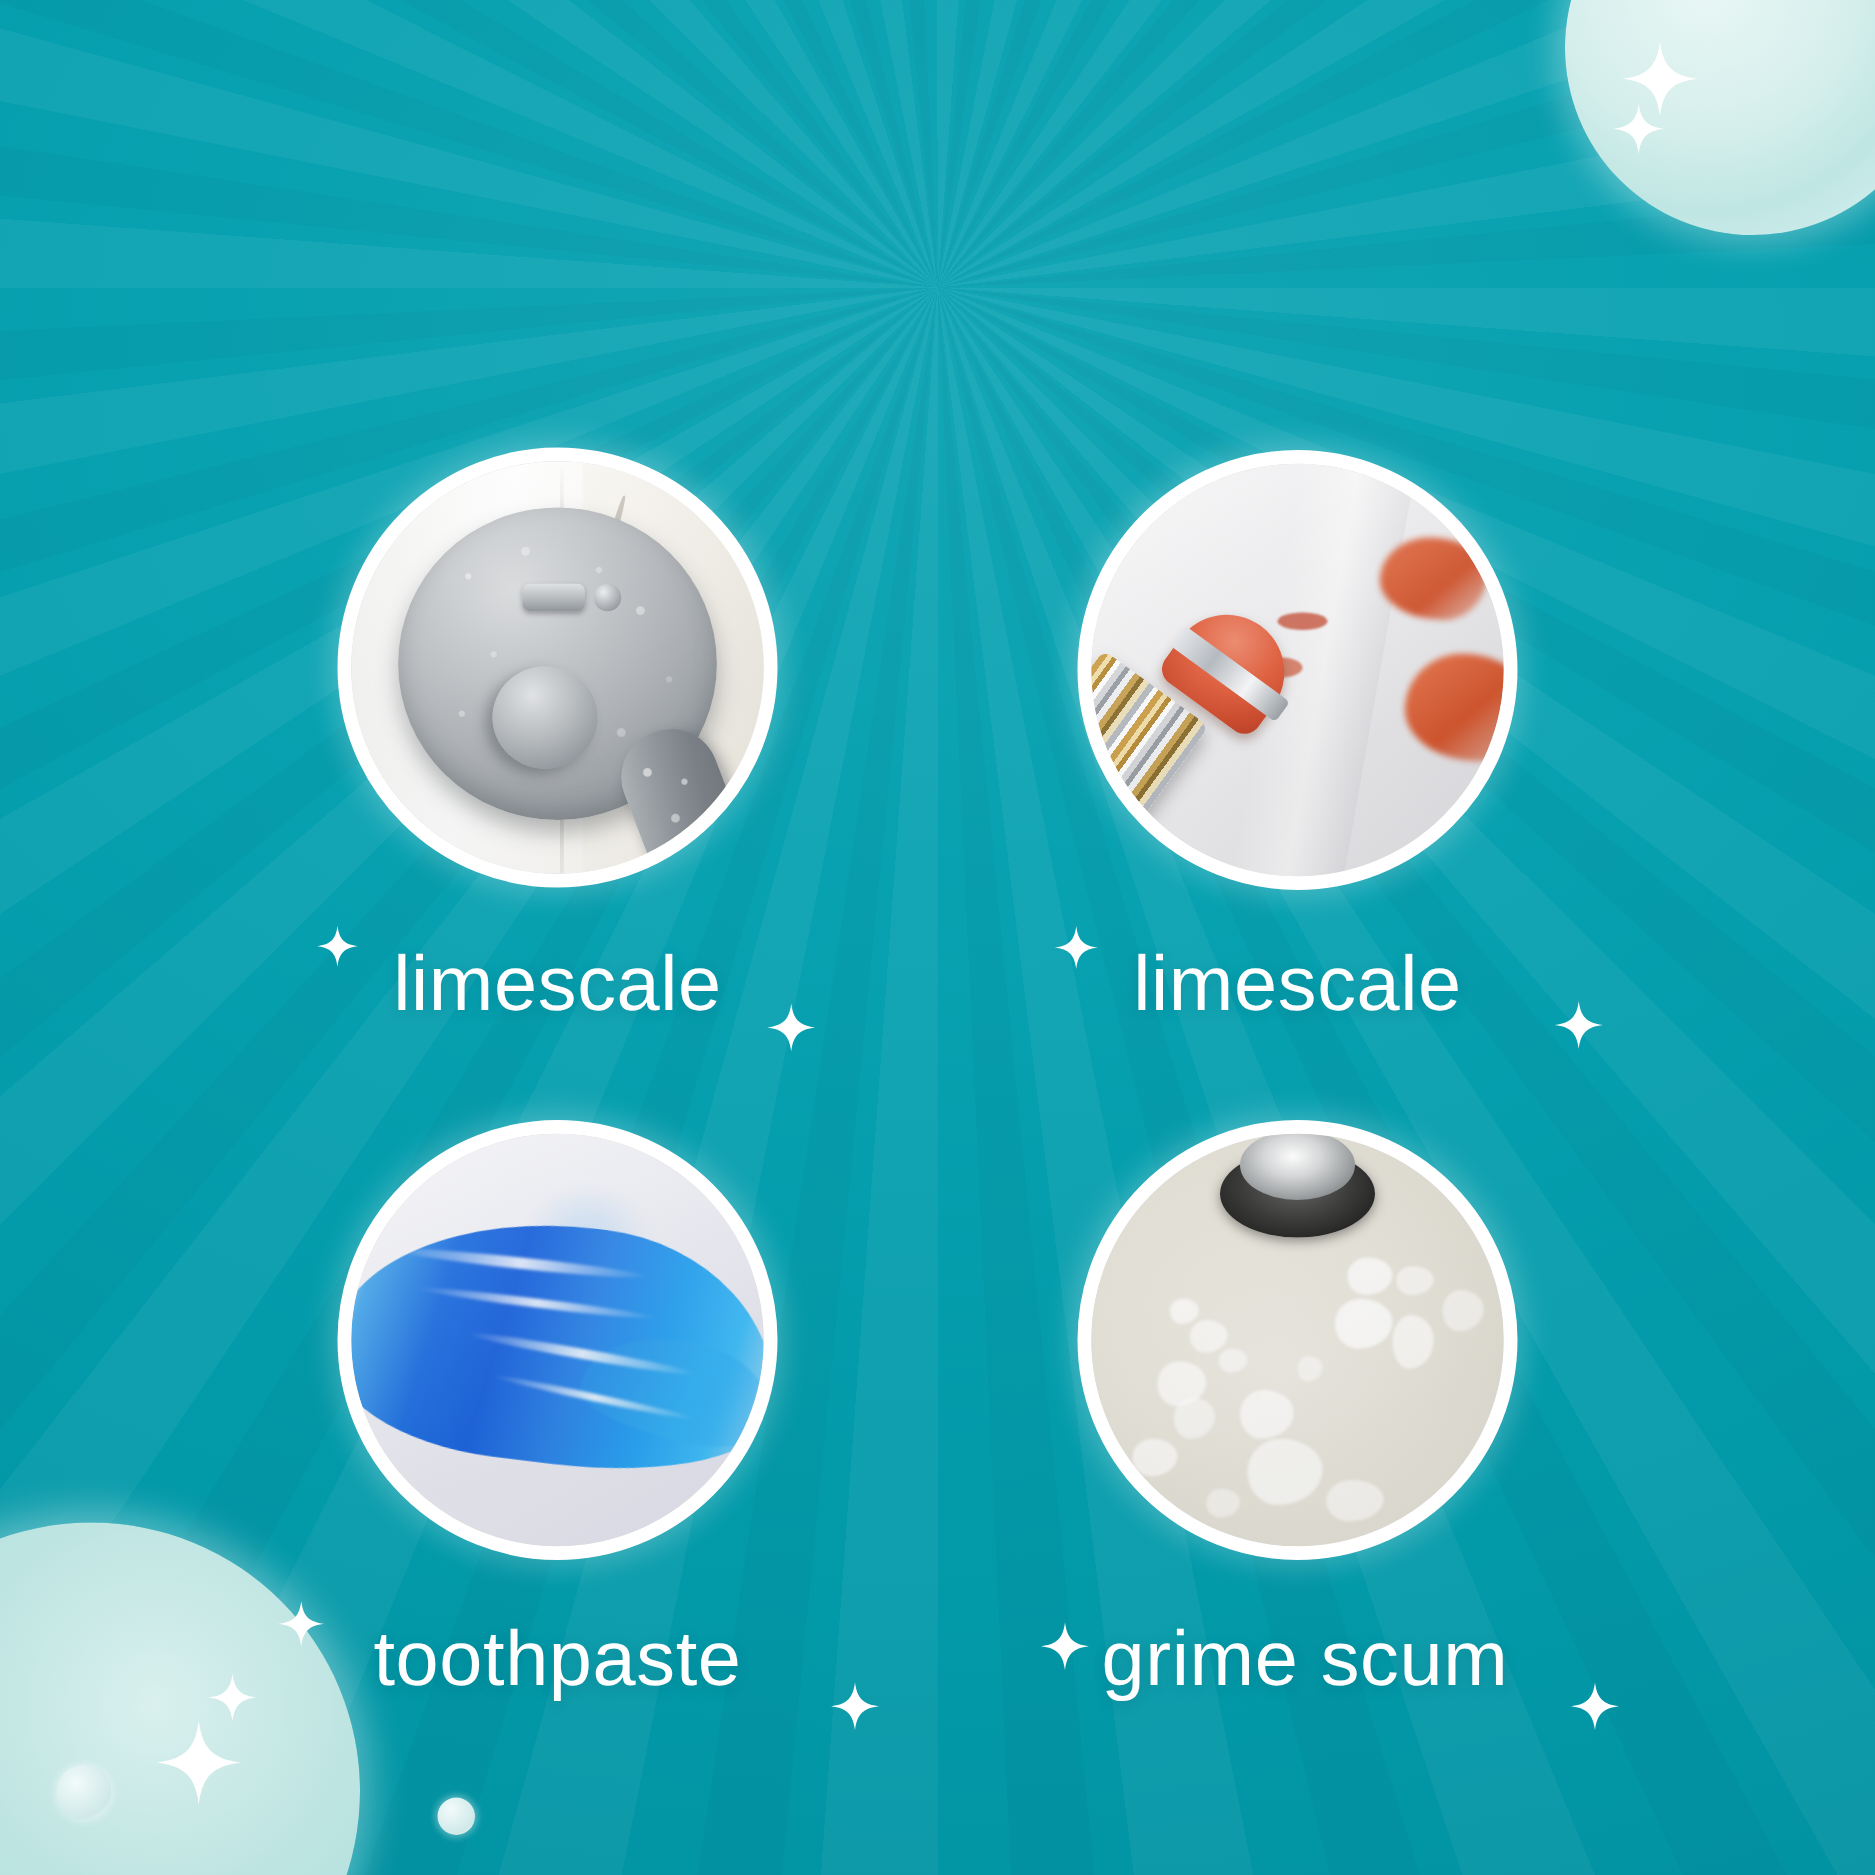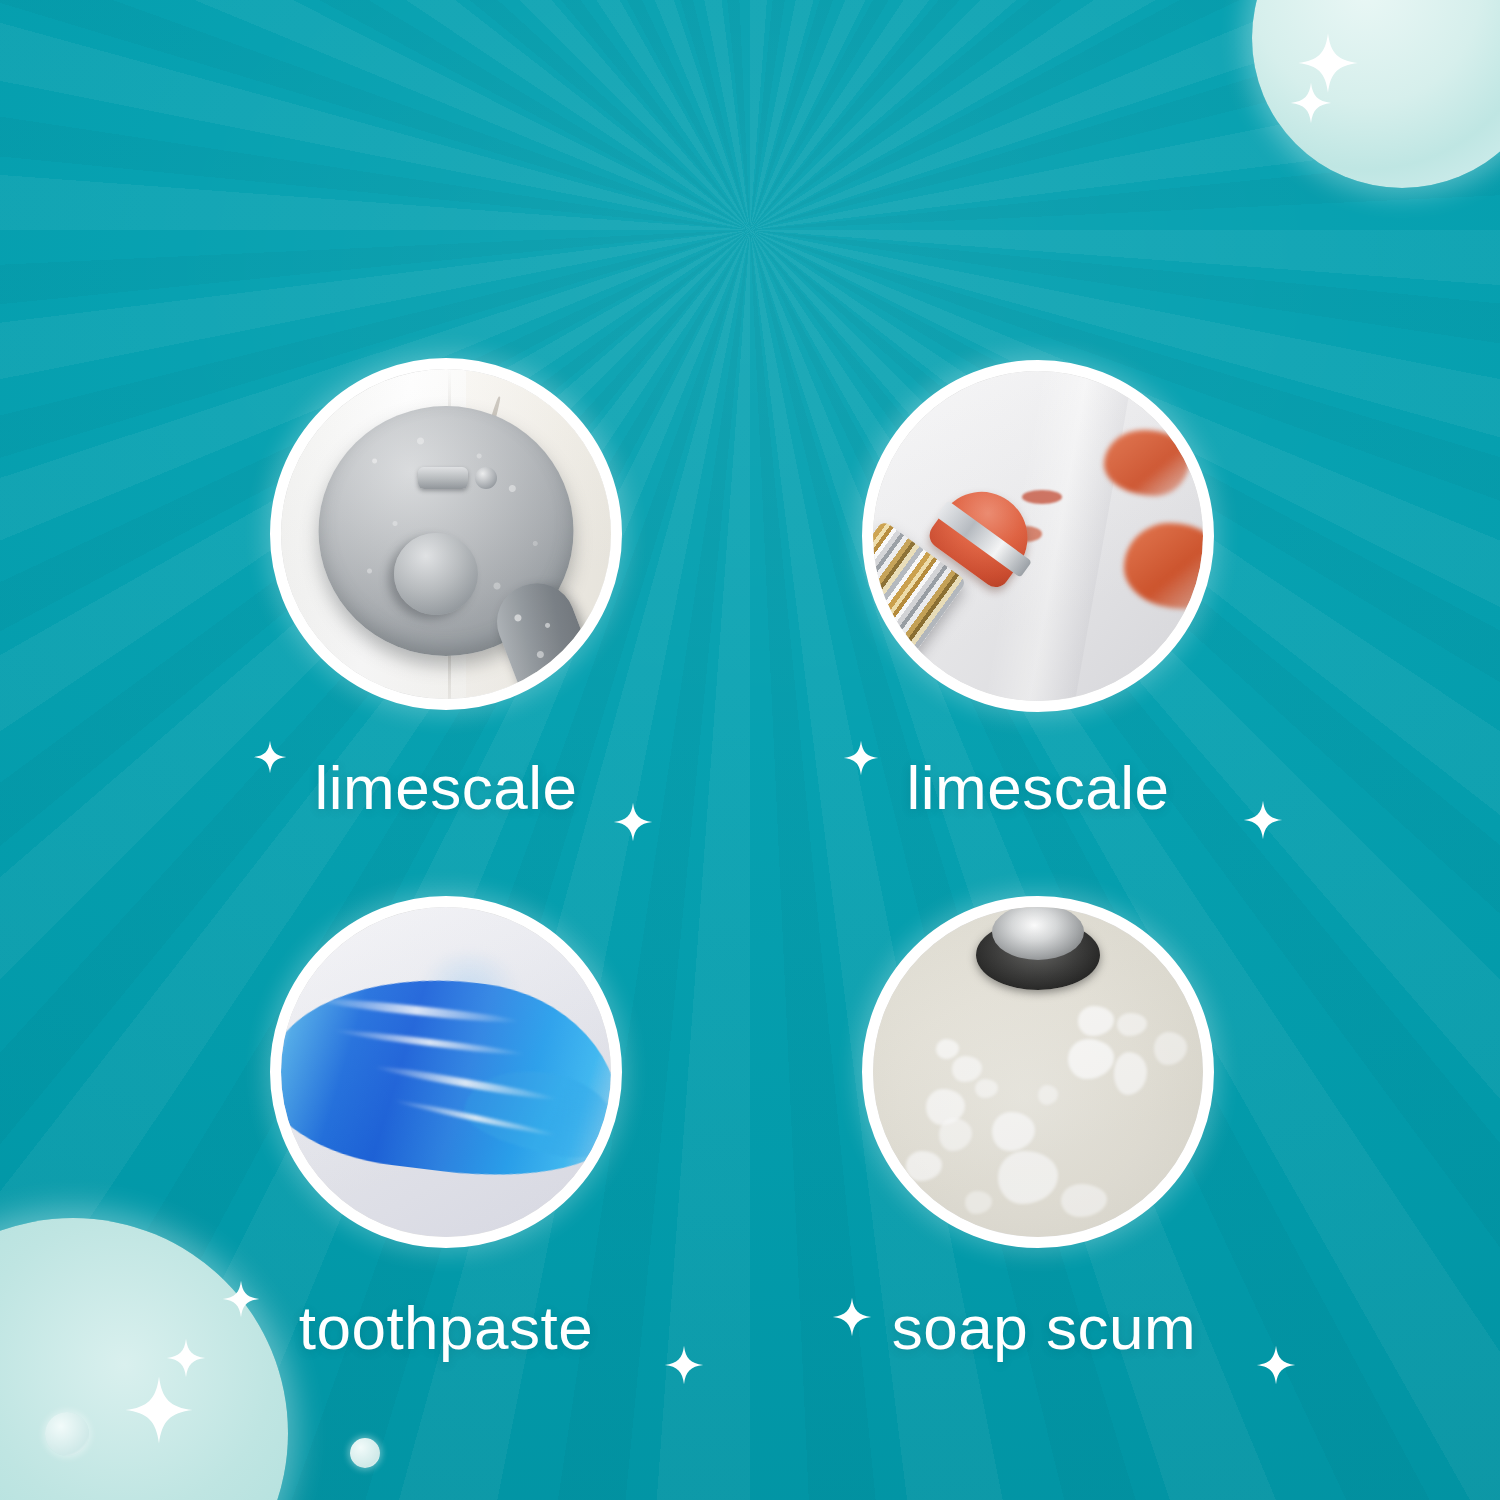--- a/index.html
+++ b/index.html
@@ -474,17 +474,17 @@
           <div class="scum" style="left:20%;top:64%;width:10%;height:10%;background:rgba(255,255,255,.6);"></div>
           <div class="scum" style="left:10%;top:74%;width:11%;height:9%;background:rgba(255,255,255,.7);"></div>
           <div class="scum" style="left:36%;top:62%;width:13%;height:12%;background:rgba(255,255,255,.75);"></div>
           <div class="scum" style="left:38%;top:74%;width:18%;height:16%;background:rgba(255,255,255,.72);"></div>
           <div class="scum" style="left:50%;top:54%;width:6%;height:6%;background:rgba(255,255,255,.55);"></div>
           <div class="scum" style="left:57%;top:84%;width:14%;height:10%;background:rgba(255,255,255,.6);"></div>
           <div class="scum" style="left:28%;top:86%;width:8%;height:7%;background:rgba(255,255,255,.5);"></div>
           <div class="photo-grad-overlay"></div>
         </div>
       </div>
-      <div class="caption" style="left:764px;top:1292px;">soap scum</div>
+      <div class="caption" style="left:764px;top:1292px;">grime scum</div>
     </div>
 
   </div>
 </div>
 
 </body></html>

